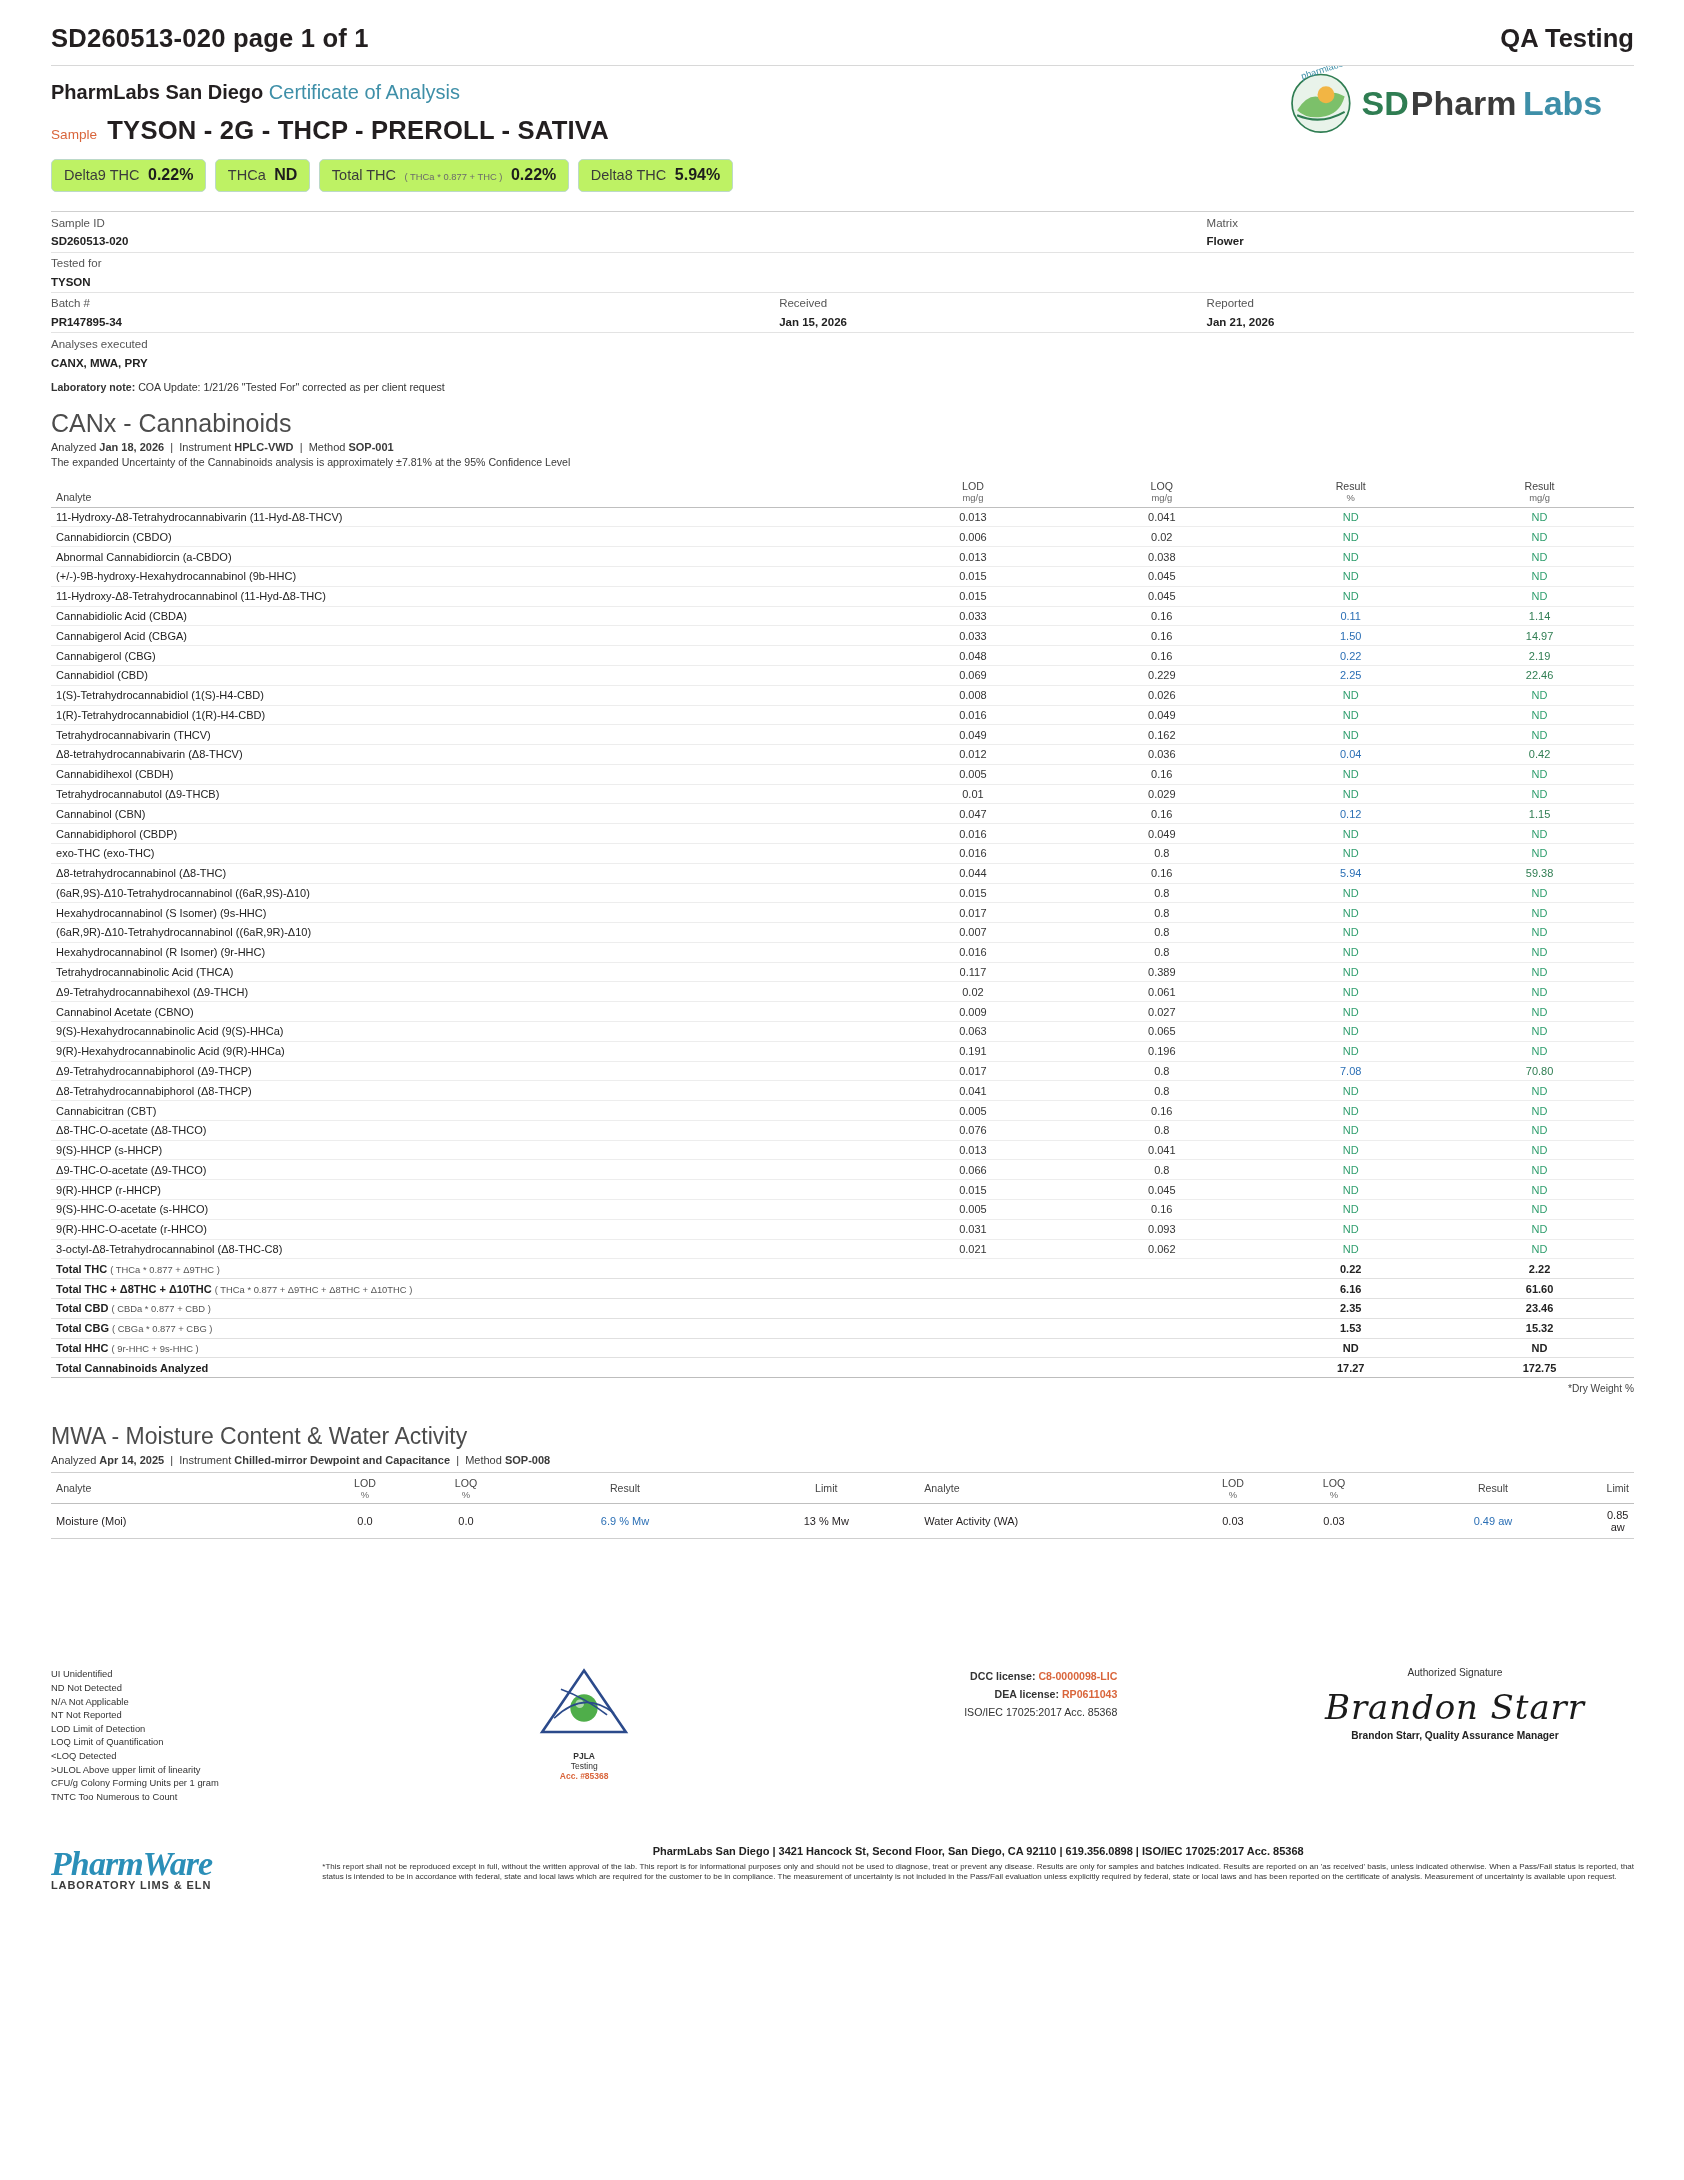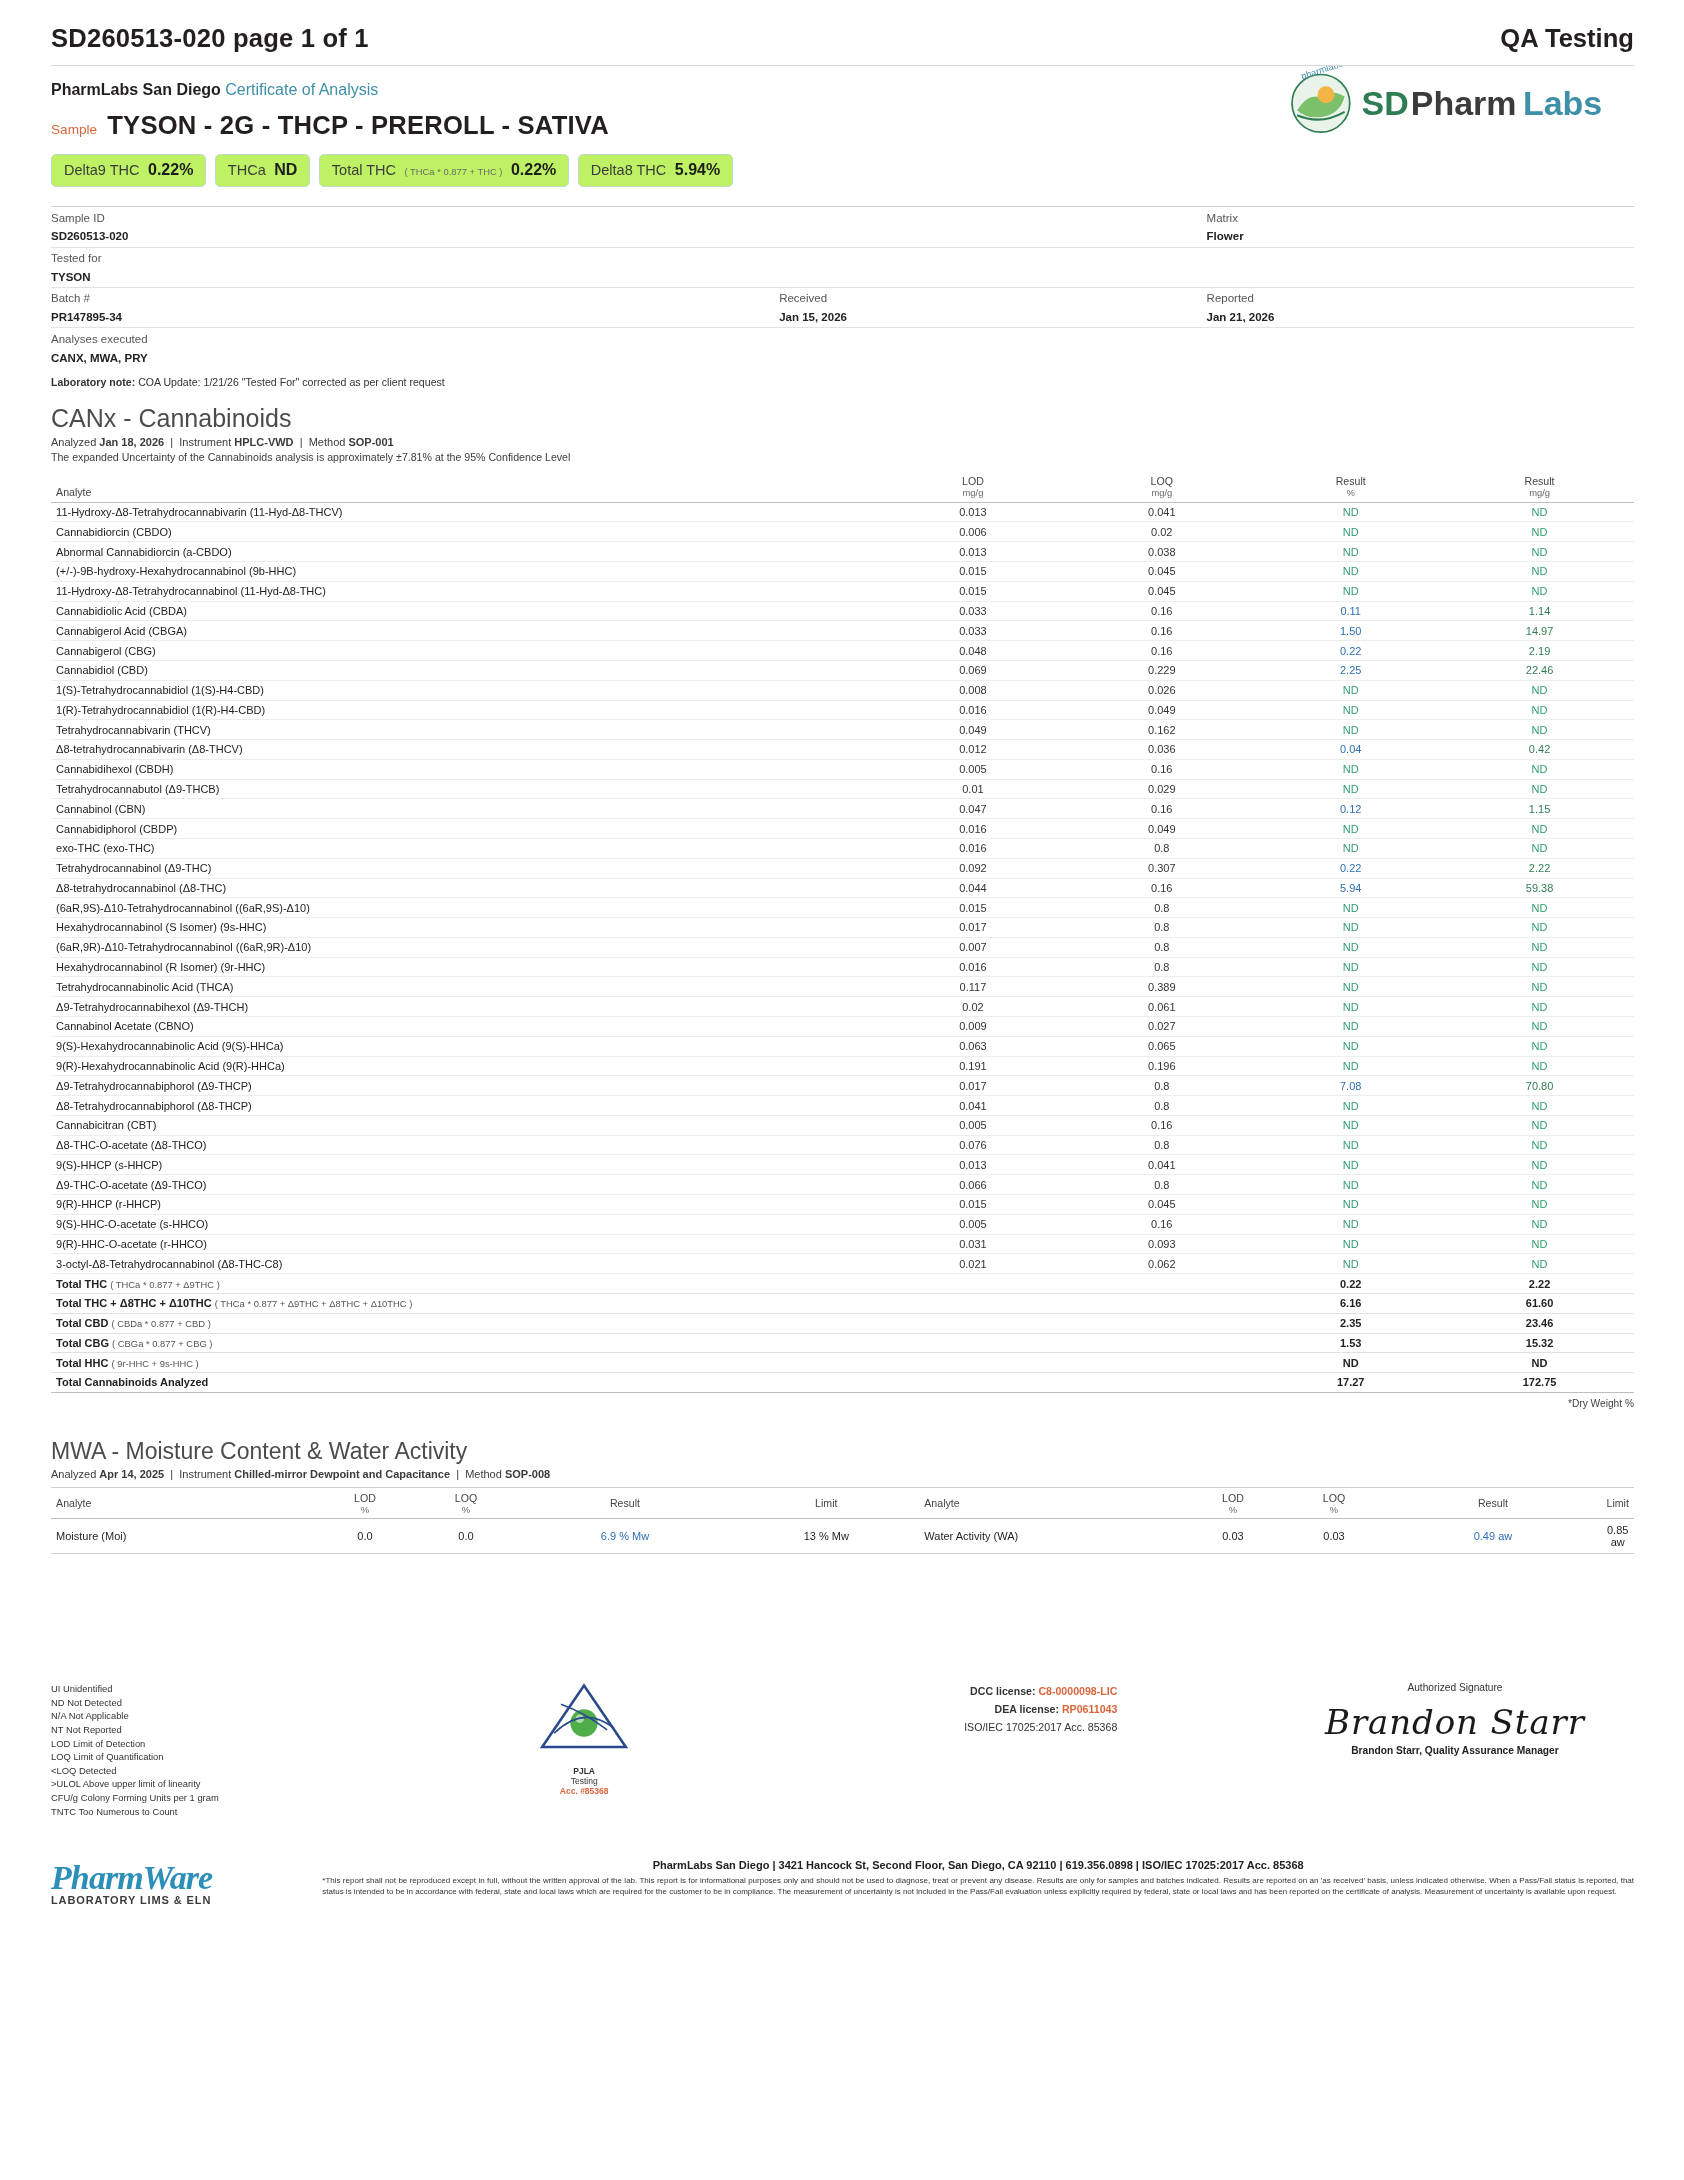--- a/index.html
+++ b/index.html
@@ -14,21 +14,21 @@
 
   
   .topbar { display:flex; justify-content:space-between; align-items:baseline; padding:24px 0 8.5px 0;gap:30px; }
   .topbar .left { font-size:25.6px; font-weight:bold; letter-spacing:0.2px; }
   .topbar .right { font-size:25.6px; font-weight:bold; }
 
   .hr-thin { height:0.9px; background:#d8d8d8; margin:3.4px 0 0 0; }
 
   
   .labrow { display:flex; align-items:flex-start; justify-content:space-between; margin-top:15.3px; }
-  .labtitle { font-size:16px; font-weight:bold; color:#231f20; }
+  .labtitle { font-size:20px; font-weight:bold; color:#231f20; }
   .labtitle .coa { color:#3e8fa8; font-weight:normal; }
   .logo-wrap { width:358px; display:flex; justify-content:flex-end; align-items:center; margin-top:-15.3px;}
   .logo-svg { display:block; }
 
   .samplerow { display:flex; align-items:baseline; gap:10.2px; margin-top:12px; }
   .samplelbl { color:#d9653b; font-size:13.6px; }
   .samplename { font-size:25.6px; font-weight:bold; letter-spacing:0.2px; }
 
   
   .chips { display:flex; gap:8.5px; margin-top:13.6px; }
@@ -358,27 +358,20 @@
           <td class="num">0.049</td>
           <td class="res nd">ND</td>
           <td class="res nd">ND</td>
         </tr>
         <tr>
           <td class="an">exo-THC (exo-THC)</td>
           <td class="num">0.016</td>
           <td class="num">0.8</td>
           <td class="res nd">ND</td>
           <td class="res nd">ND</td>
-        </tr>
-        <tr>
-          <td class="an">Tetrahydrocannabinol (Δ9-THC)</td>
-          <td class="num">0.092</td>
-          <td class="num">0.307</td>
-          <td class="res valpos">0.22</td>
-          <td class="res valpos-g">2.22</td>
         </tr>
         <tr>
           <td class="an">Δ8-tetrahydrocannabinol (Δ8-THC)</td>
           <td class="num">0.044</td>
           <td class="num">0.16</td>
           <td class="res valpos">5.94</td>
           <td class="res valpos-g">59.38</td>
         </tr>
         <tr>
           <td class="an">(6aR,9S)-Δ10-Tetrahydrocannabinol ((6aR,9S)-Δ10)</td>

